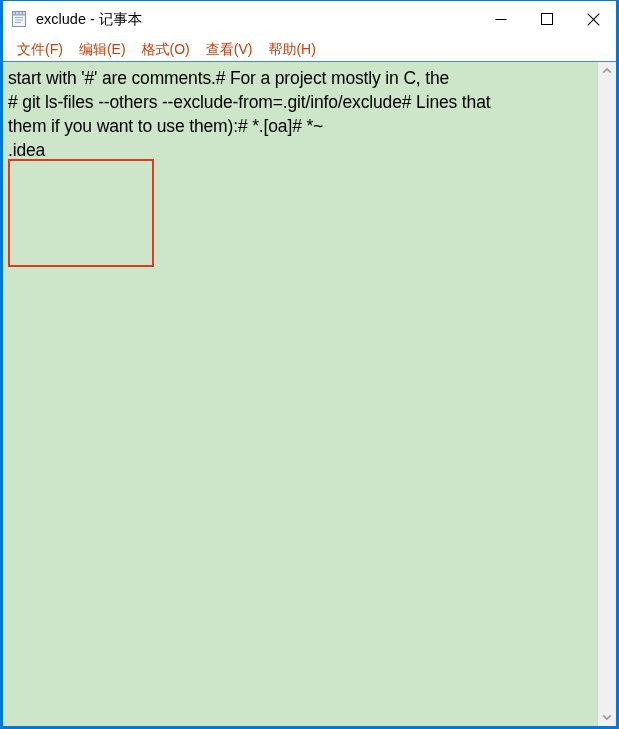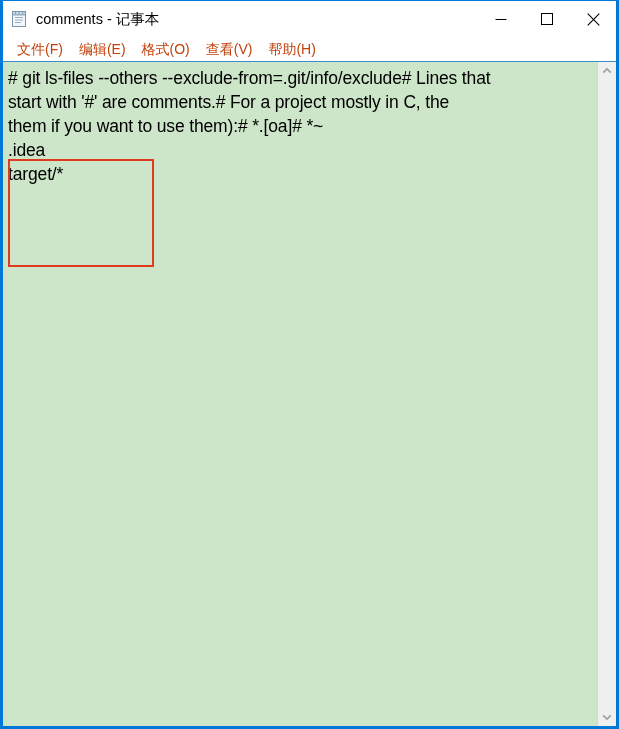--- a/index.html
+++ b/index.html
@@ -170,21 +170,21 @@
           <rect x="2.5" y="1.5" width="13" height="15" fill="#f3f7fb" stroke="#7f93a8" stroke-width="1"></rect>
           <rect x="2.5" y="1.5" width="13" height="3.4" fill="#c8d8e8" stroke="#7f93a8" stroke-width="1"></rect>
           <line x1="5" y1="7.5" x2="13" y2="7.5" stroke="#9ab0c4" stroke-width="1"></line>
           <line x1="5" y1="10" x2="13" y2="10" stroke="#9ab0c4" stroke-width="1"></line>
           <line x1="5" y1="12.5" x2="11" y2="12.5" stroke="#9ab0c4" stroke-width="1"></line>
           <line x1="5.5" y1="1.8" x2="5.5" y2="4.6" stroke="#8fa6bb" stroke-width="1"></line>
           <line x1="9" y1="1.8" x2="9" y2="4.6" stroke="#8fa6bb" stroke-width="1"></line>
           <line x1="12.5" y1="1.8" x2="12.5" y2="4.6" stroke="#8fa6bb" stroke-width="1"></line>
         </svg>
       </span>
-      <span class="title-text">comments - 记事本</span>
+      <span class="title-text">exclude - 记事本</span>
     </div>
 
     <div class="win-controls">
       <button class="win-btn minimize">
         <span>
           <svg class="chev" width="12" height="12" viewBox="0 0 12 12">
             <line x1="0.5" y1="6.5" x2="11.5" y2="6.5" stroke="#000" stroke-width="1"></line>
           </svg>
         </span>
       </button>
@@ -209,25 +209,24 @@
   <div class="menubar">
     <div class="menu-item">文件(F)</div>
     <div class="menu-item">编辑(E)</div>
     <div class="menu-item">格式(O)</div>
     <div class="menu-item">查看(V)</div>
     <div class="menu-item">帮助(H)</div>
   </div>
 
   <div class="editor-wrap">
     <div class="textarea">
+      <div class="text-line">start with '#' are comments.# For a project mostly in C, the</div>
       <div class="text-line"># git ls-files --others --exclude-from=.git/info/exclude# Lines that</div>
-      <div class="text-line">start with '#' are comments.# For a project mostly in C, the</div>
       <div class="text-line">them if you want to use them):# *.[oa]# *~</div>
       <div class="text-line">.idea</div>
-      <div class="text-line">target/*</div>
 
       <div class="annotation-box"></div>
     </div>
 
     <div class="scrollbar">
       <div class="sb-btn">
         <span>
           <svg class="chev" width="10" height="8" viewBox="0 0 10 8">
             <polyline points="1.2,5.6 5,1.9 8.8,5.6" fill="none" stroke="#a0a0a0" stroke-width="1.7"></polyline>
           </svg>

